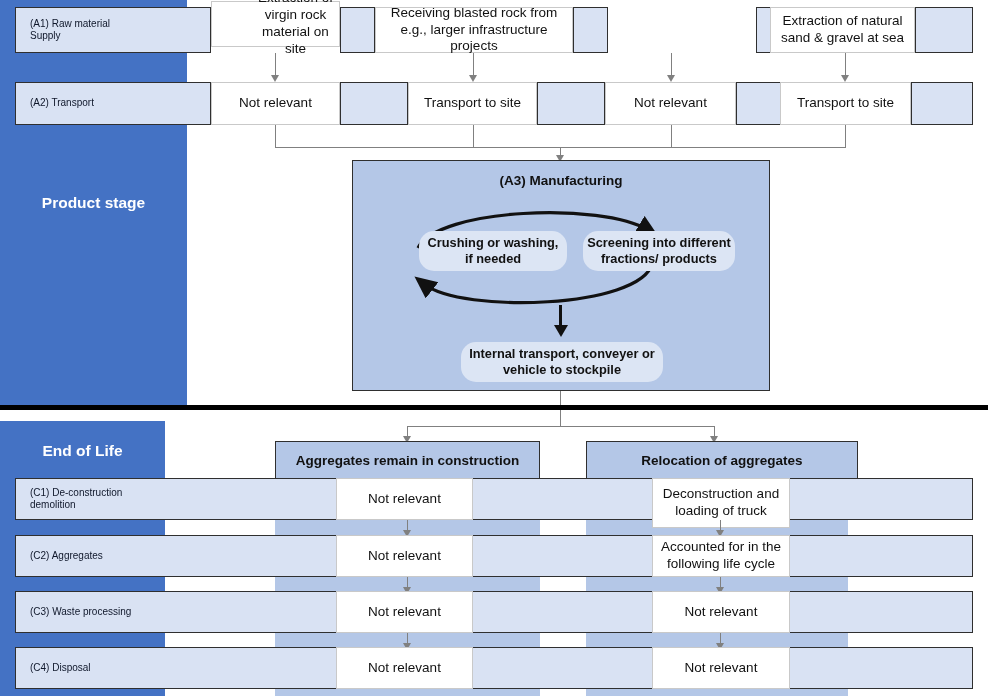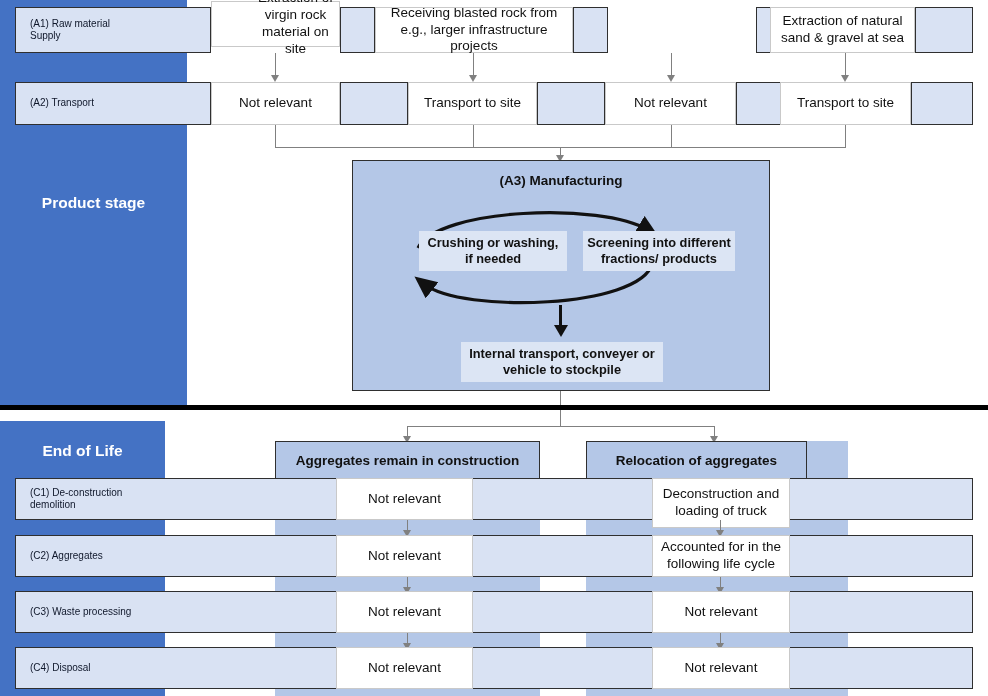--- a/index.html
+++ b/index.html
@@ -21,21 +21,21 @@
         justify-content:center;text-align:center;font-size:13.5px;line-height:1.25;color:#111;padding:2px 4px;}
 
   
   .fillbox{background:#D9E2F3;border:1px solid #2f2f2f;}
 
   
   .mfg{background:#B4C7E7;border:1px solid #2f2f2f;}
   .mfg-title{position:absolute;top:12px;left:0;right:0;text-align:center;
              font-weight:bold;font-size:13.5px;color:#111;}
   .mbox{background:#DCE5F4;display:flex;align-items:center;justify-content:flex-start;
-        text-align:center;font-weight:bold;font-size:12.8px;line-height:1.25;color:#111;padding:10px 4px;}
+        text-align:center;font-weight:bold;font-size:12.8px;line-height:1.25;color:#111;padding:10px 4px;border-radius:15px;}
 
   
   .scen{background:#B4C7E7;border:1px solid #2f2f2f;display:flex;align-items:center;
         justify-content:center;text-align:center;font-weight:bold;font-size:13.5px;line-height:1.25;color:#111;}
   
   .scencol{background:#B4C7E7;}
 
   
   .sep{background:#000000;}
 
@@ -169,21 +169,21 @@
   <div class="abs stage-band" style="left:0;top:421px;width:165px;height:275px;">
     <span style="position:relative;top:-108px;">End of Life</span>
   </div>
 
   <div class="abs scencol" style="left:275px;top:441px;width:265px;height:255px;"></div>
   <div class="abs scencol" style="left:586px;top:441px;width:262px;height:255px;"></div>
 
   <div class="abs scen" style="left:275px;top:441px;width:265px;height:41px;">
     <span>Aggregates remain in construction</span>
     </div>
-  <div class="abs scen" style="left:586px;top:441px;width:221px;height:41px;">
+  <div class="abs scen" style="left:586px;top:441px;width:272px;height:41px;">
     <span>Relocation of aggregates</span>
     </div>
 
   <div class="abs rowbar" style="left:15px;top:478px;width:958px;height:42px;">
     <div class="lbl">
       <div>(C1) De-construction</div>
       <div>demolition</div>
     </div>
   </div>
   <div class="abs wbox" style="left:336px;top:478px;width:137px;height:42px;">

